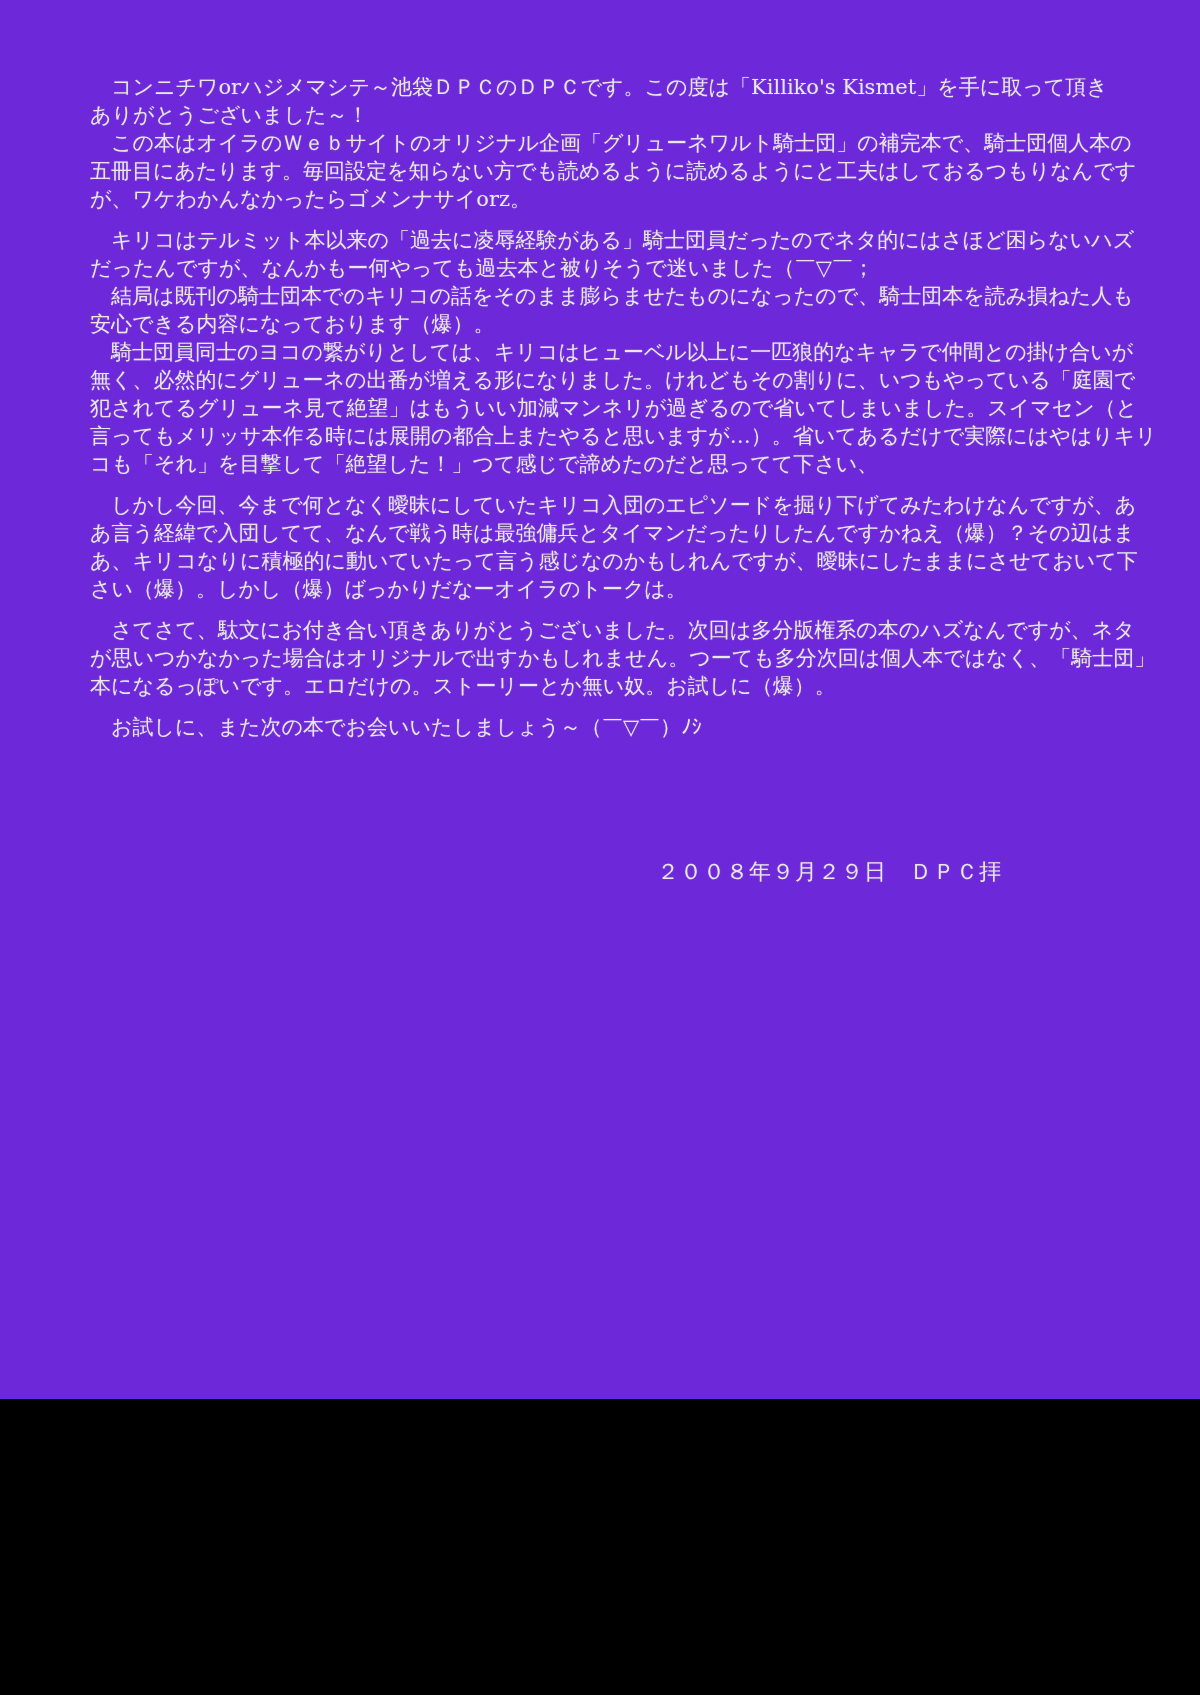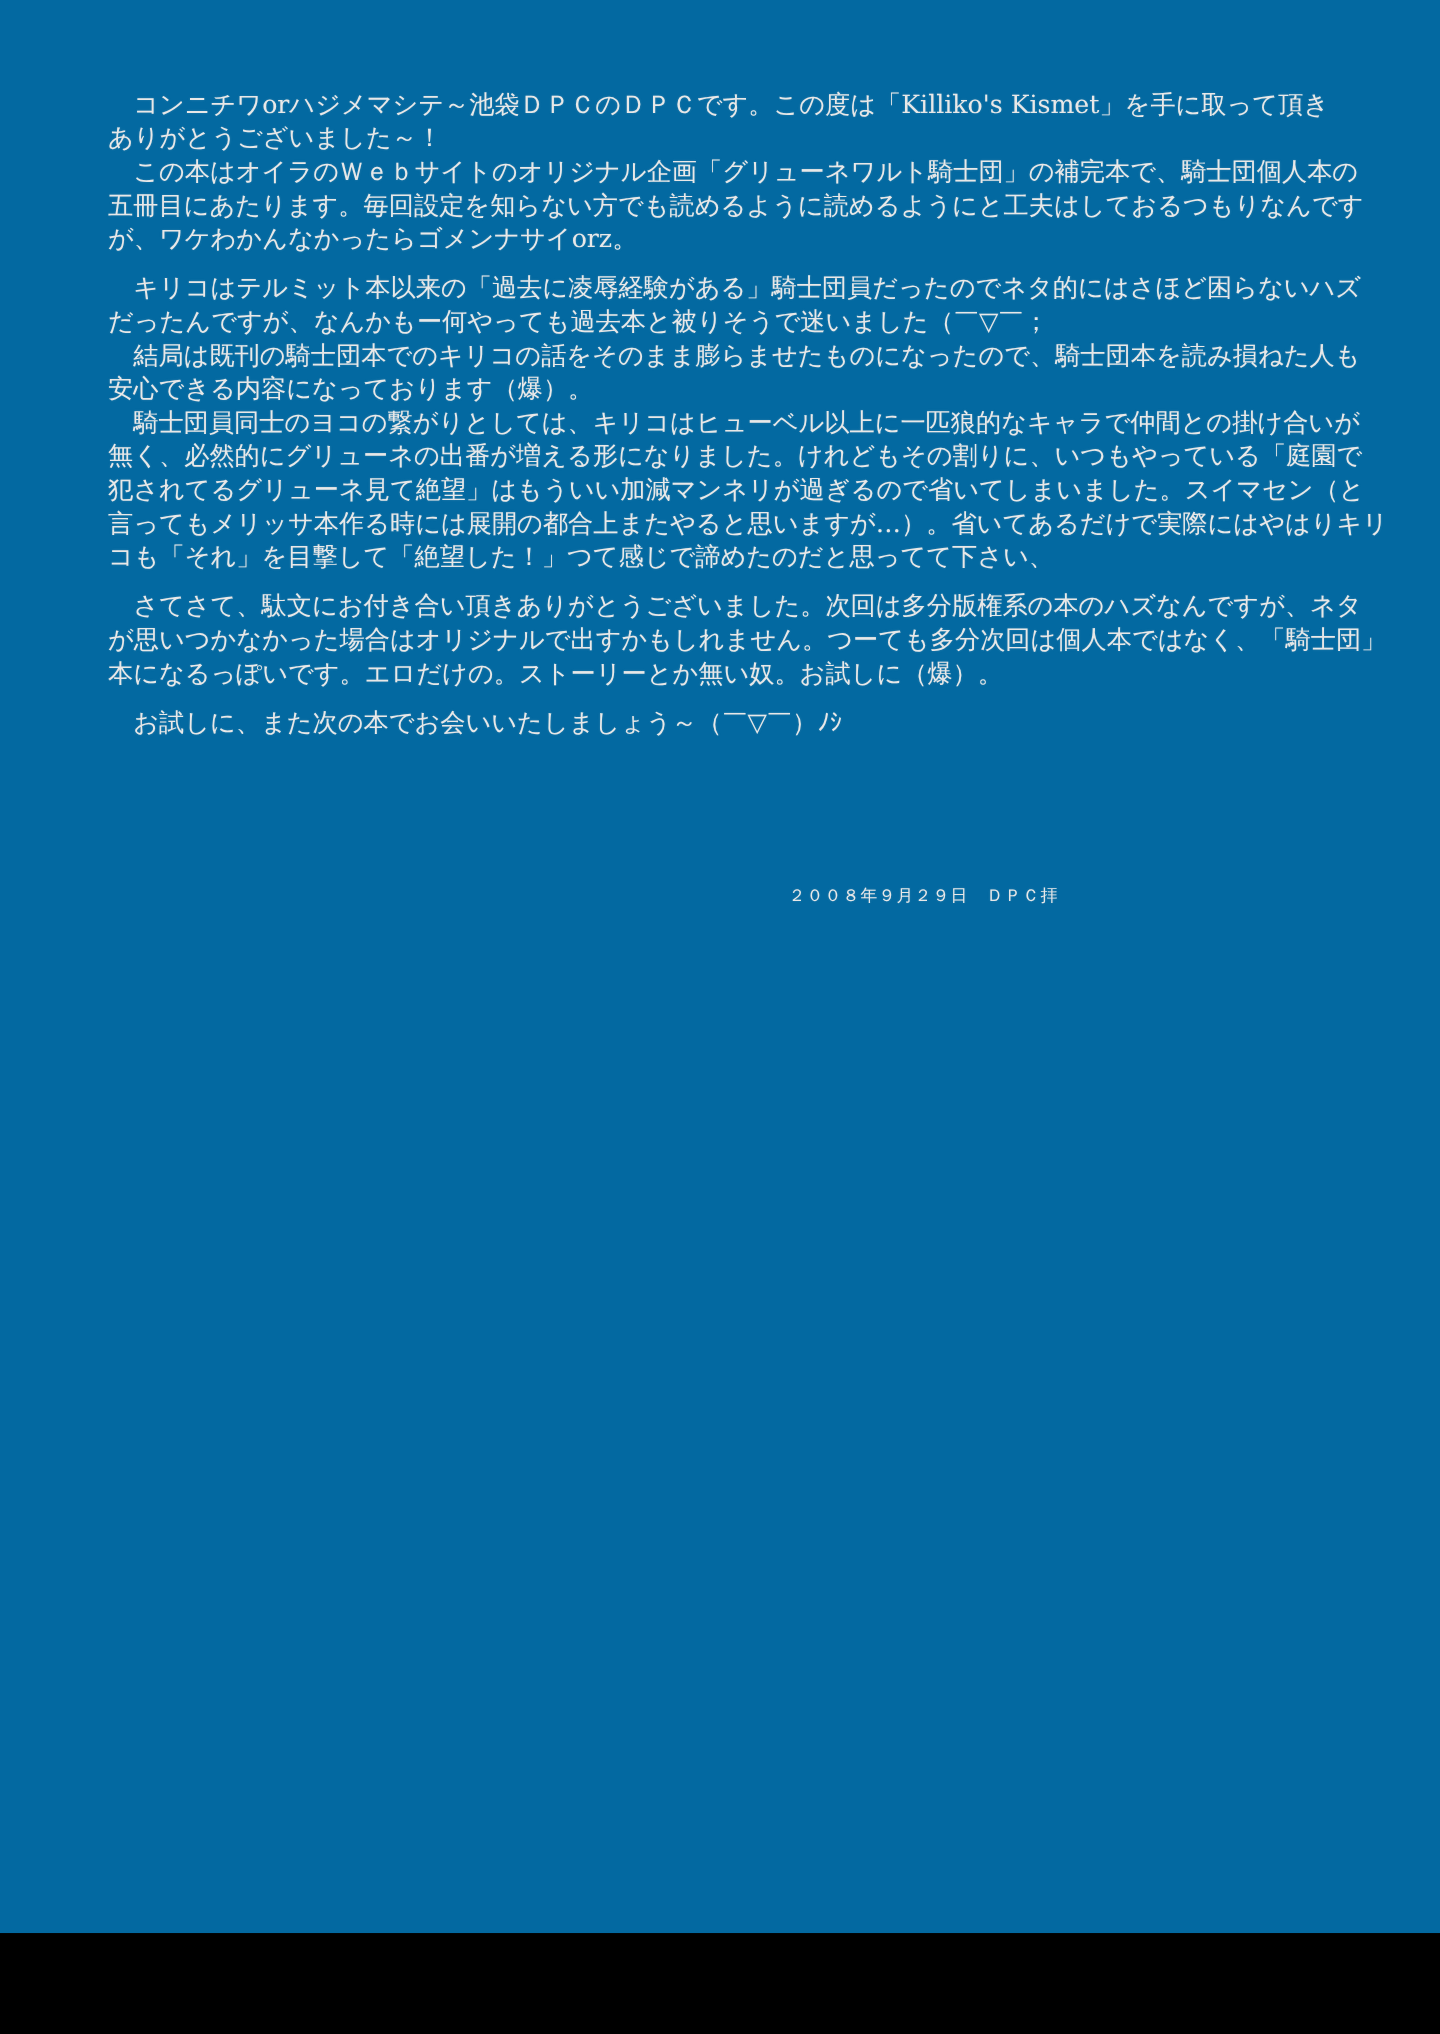--- a/index.html
+++ b/index.html
@@ -3,22 +3,22 @@
 <meta charset="utf-8">
 <style>
   html, body {
     margin: 0;
     padding: 0;
     background: #000;
   }
   .page {
     position: relative;
     width: 1200px;
-    height: 1611px;
-    background: #0369a1;
+    height: 1399px;
+    background: #6d28d9;
     overflow: hidden;
     font-family: "DejaVu Serif", serif;
   }
   .text-block {
     position: absolute;
     left: 90px;
     top: 73px;
     width: 1055px;
   }
   .para {
@@ -26,21 +26,21 @@
     font-size: 21px;
     line-height: 28px;
     color: #e8e8e8;
     margin: 0 0 13px 0;
     text-shadow: 0 0 2px rgba(220,220,220,0.25);
     letter-spacing: 0px;
   }
   .date-line {
     margin-top: 117px;
     margin-left: 567px;
-    font-size: 14px;
+    font-size: 22px;
     line-height: 28px;
     color: #e8e8e8;
     letter-spacing: 1px;
     white-space: pre;
     text-shadow: 0 0 2px rgba(220,220,220,0.25);
   }
   .page-number {
     position: absolute;
     left: 1158px;
     top: 1632px;
@@ -62,20 +62,24 @@
 が、ワケわかんなかったらゴメンナサイorz。</div>
     <div class="para">　キリコはテルミット本以来の「過去に凌辱経験がある」騎士団員だったのでネタ的にはさほど困らないハズ
 だったんですが、なんかもー何やっても過去本と被りそうで迷いました（￣▽￣；
 　結局は既刊の騎士団本でのキリコの話をそのまま膨らませたものになったので、騎士団本を読み損ねた人も
 安心できる内容になっております（爆）。
 　騎士団員同士のヨコの繋がりとしては、キリコはヒューベル以上に一匹狼的なキャラで仲間との掛け合いが
 無く、必然的にグリューネの出番が増える形になりました。けれどもその割りに、いつもやっている「庭園で
 犯されてるグリューネ見て絶望」はもういい加減マンネリが過ぎるので省いてしまいました。スイマセン（と
 言ってもメリッサ本作る時には展開の都合上またやると思いますが…）。省いてあるだけで実際にはやはりキリ
 コも「それ」を目撃して「絶望した！」つて感じで諦めたのだと思ってて下さい、</div>
+    <div class="para">　しかし今回、今まで何となく曖昧にしていたキリコ入団のエピソードを掘り下げてみたわけなんですが、あ
+あ言う経緯で入団してて、なんで戦う時は最強傭兵とタイマンだったりしたんですかねえ（爆）？その辺はま
+あ、キリコなりに積極的に動いていたって言う感じなのかもしれんですが、曖昧にしたままにさせておいて下
+さい（爆）。しかし（爆）ばっかりだなーオイラのトークは。</div>
     <div class="para">　さてさて、駄文にお付き合い頂きありがとうございました。次回は多分版権系の本のハズなんですが、ネタ
 が思いつかなかった場合はオリジナルで出すかもしれません。つーても多分次回は個人本ではなく、「騎士団」
 本になるっぽいです。エロだけの。ストーリーとか無い奴。お試しに（爆）。</div>
     <div class="para">　お試しに、また次の本でお会いいたしましょう～（￣▽￣）ﾉｼ</div>
     <div class="date-line">２００８年９月２９日　ＤＰＣ拝</div>
   </div>
   <div class="page-number">8</div>
 </div>
 
 </body></html>

